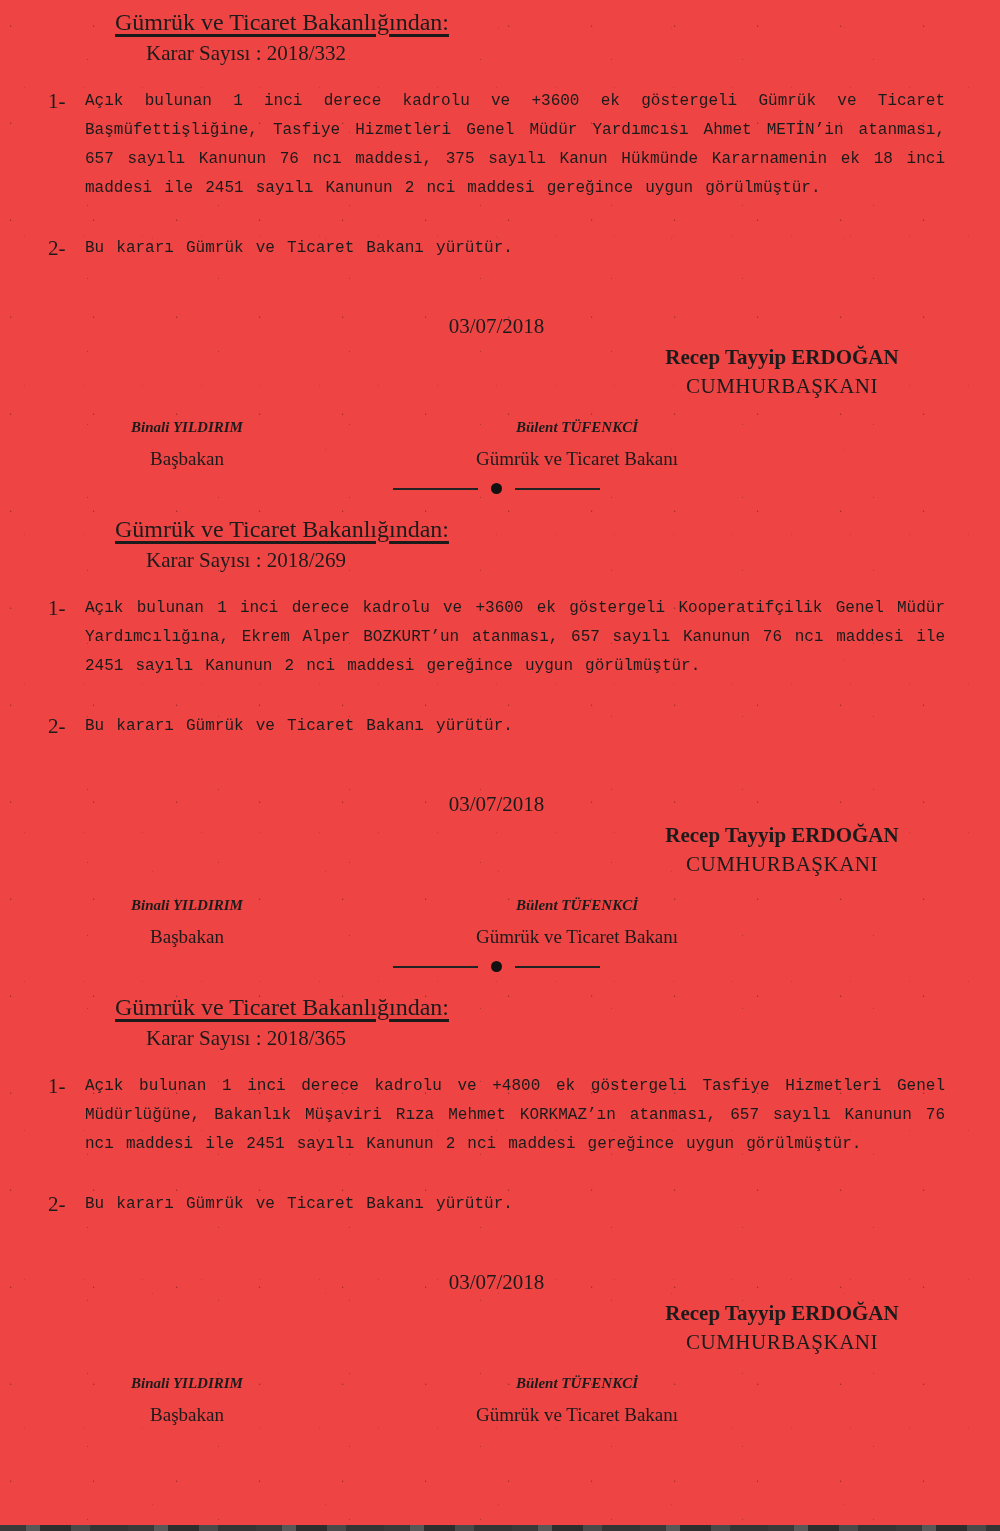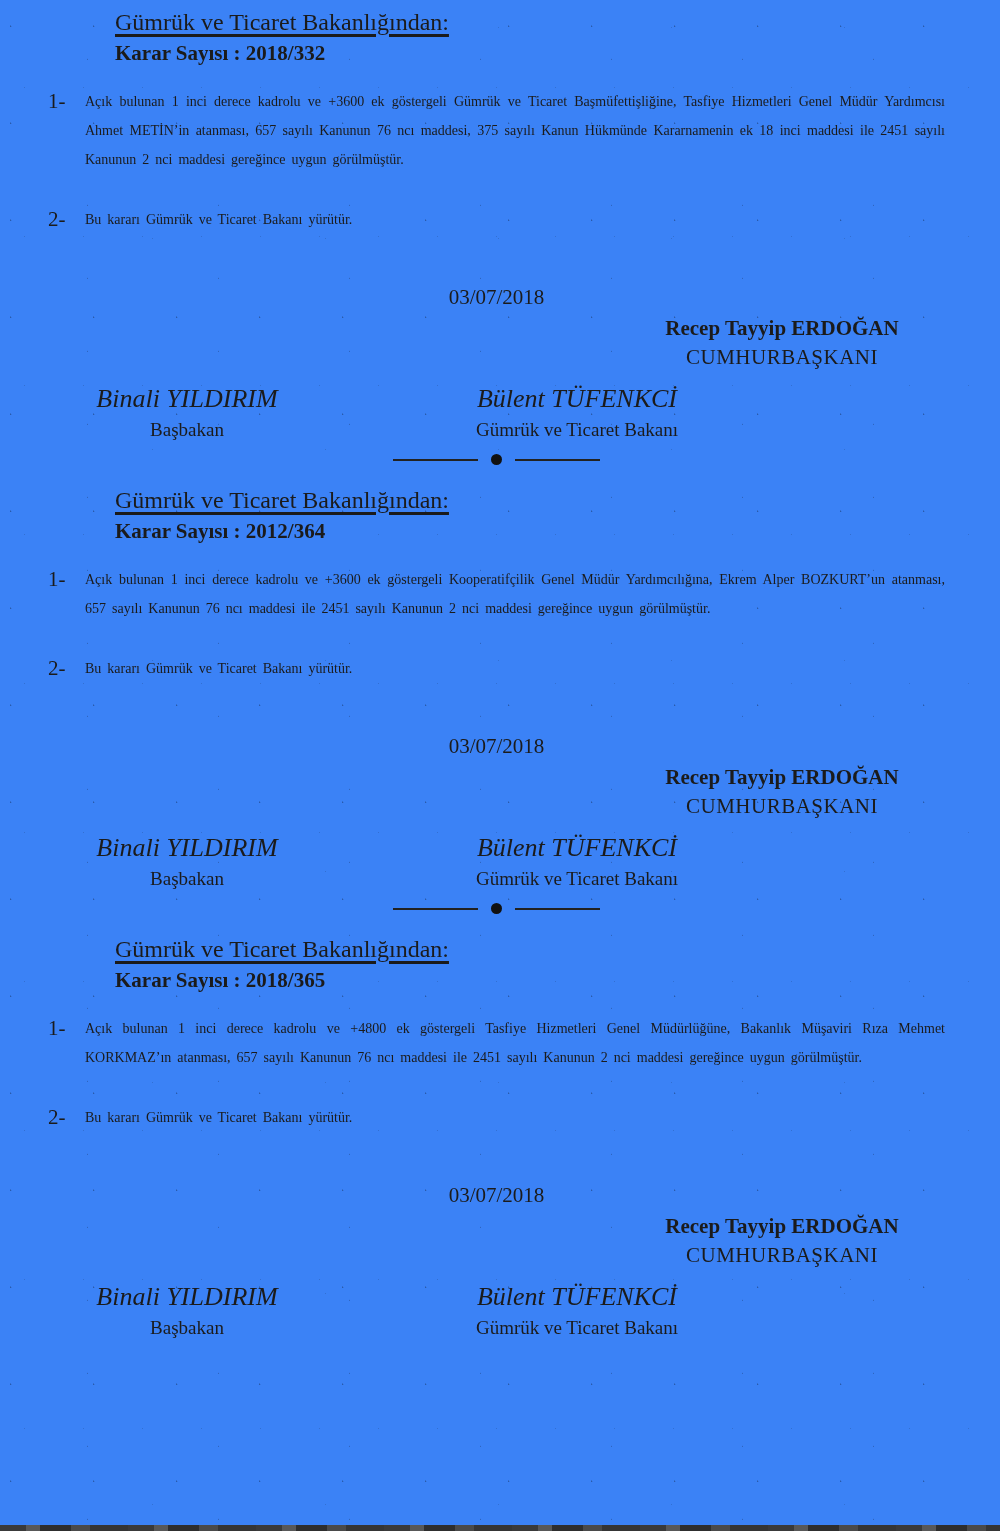--- a/index.html
+++ b/index.html
@@ -1,21 +1,21 @@
 <!DOCTYPE html>
 <html><head>
 <meta charset="utf-8">
 <style>
   html, body { margin:0; padding:0; background:#ffffff; }
   .page {
     position:relative;
     width:1000px; height:1531px;
     box-sizing:border-box;
     padding:8px 55px 0 48px;
-    background:#3b82f6;
+    background:#ef4444;
     font-family:"Liberation Serif", serif;
     color:#1b1b1b;
     overflow:hidden;
   }
   
   .page::before {
     content:"";
     position:absolute; inset:0;
     pointer-events:none;
     background-image:
@@ -27,39 +27,39 @@
     opacity:.55;
   }
   .ministry-header {
     font-size:24px; line-height:28px; font-weight:normal;
     margin:0 0 6px 67px;
     text-decoration:underline;
     text-decoration-thickness:2.5px;
     text-underline-offset:4px;
   }
   .decision-number {
-    font-size:21px; line-height:22px; font-weight:bold;
-    margin:0 0 23px 67px;
+    font-size:21px; line-height:22px; font-weight:normal;
+    margin:0 0 23px 98px;
   }
   .decree-item { display:flex; margin:0 0 31px 0; }
   .decree-item.last { margin-bottom:50px; }
   .item-number { flex:none; width:37px; font-size:21px; line-height:29px; }
   .item-text {
-    flex:1; font-size:14px; line-height:29px;
-    text-align:justify; word-spacing:2.5px;
+    flex:1; font-size:16px; line-height:29px;
+    text-align:justify; word-spacing:2.5px;font-family:Liberation Mono, monospace;
   }
   .decree-date { text-align:center; font-size:21px; line-height:26px; margin:16px 0 4px 0; }
   .president-block { width:326px; margin:0 0 10px auto; text-align:center; }
   .president-name { font-size:21px; line-height:29px; font-weight:bold; }
   .president-title { font-size:21px; line-height:29px; letter-spacing:.5px; }
   .signers-row { position:relative; height:63px; margin-bottom:8px; }
   .signer { position:absolute; top:0; text-align:center; }
   .signer.s0 { left:14px; width:250px; }
   .signer.s1 { left:379px; width:300px; }
-  .signer-name { font-size:26px; line-height:33px; font-style:italic; }
+  .signer-name { font-size:15px; line-height:33px; font-style:italic;font-weight:bold; }
   .signer-title { font-size:19px; line-height:30px; }
   .section-divider {
     height:13px; margin-bottom:20px;
     display:flex; align-items:center; justify-content:center; gap:13px;
   }
   .divider-line { width:85px; height:2px; background:#222222; }
   .divider-bullet { width:11px; height:11px; border-radius:50%; background:#111111; }
   .scan-edge {
     position:absolute; left:0; bottom:0; width:100%; height:6px;
     background: repeating-linear-gradient(90deg,
@@ -105,21 +105,21 @@
 
     <div class="section-divider">
       <span class="divider-line"></span>
       <span class="divider-bullet"></span>
       <span class="divider-line"></span>
     </div>
   </div>
 
   <div class="decree-section">
     <div class="ministry-header">Gümrük ve Ticaret Bakanlığından:</div>
-    <div class="decision-number">Karar Sayısı : 2012/364</div>
+    <div class="decision-number">Karar Sayısı : 2018/269</div>
 
     <div class="decree-item">
       <div class="item-number">1-</div>
       <div class="item-text">Açık bulunan 1 inci derece kadrolu ve +3600 ek göstergeli Kooperatifçilik Genel Müdür Yardımcılığına, Ekrem Alper BOZKURT’un atanması, 657 sayılı Kanunun 76 ncı maddesi ile 2451 sayılı Kanunun 2 nci maddesi gereğince uygun görülmüştür.</div>
     </div>
     <div class="decree-item last">
       <div class="item-number">2-</div>
       <div class="item-text">Bu kararı Gümrük ve Ticaret Bakanı yürütür.</div>
     </div>
 

